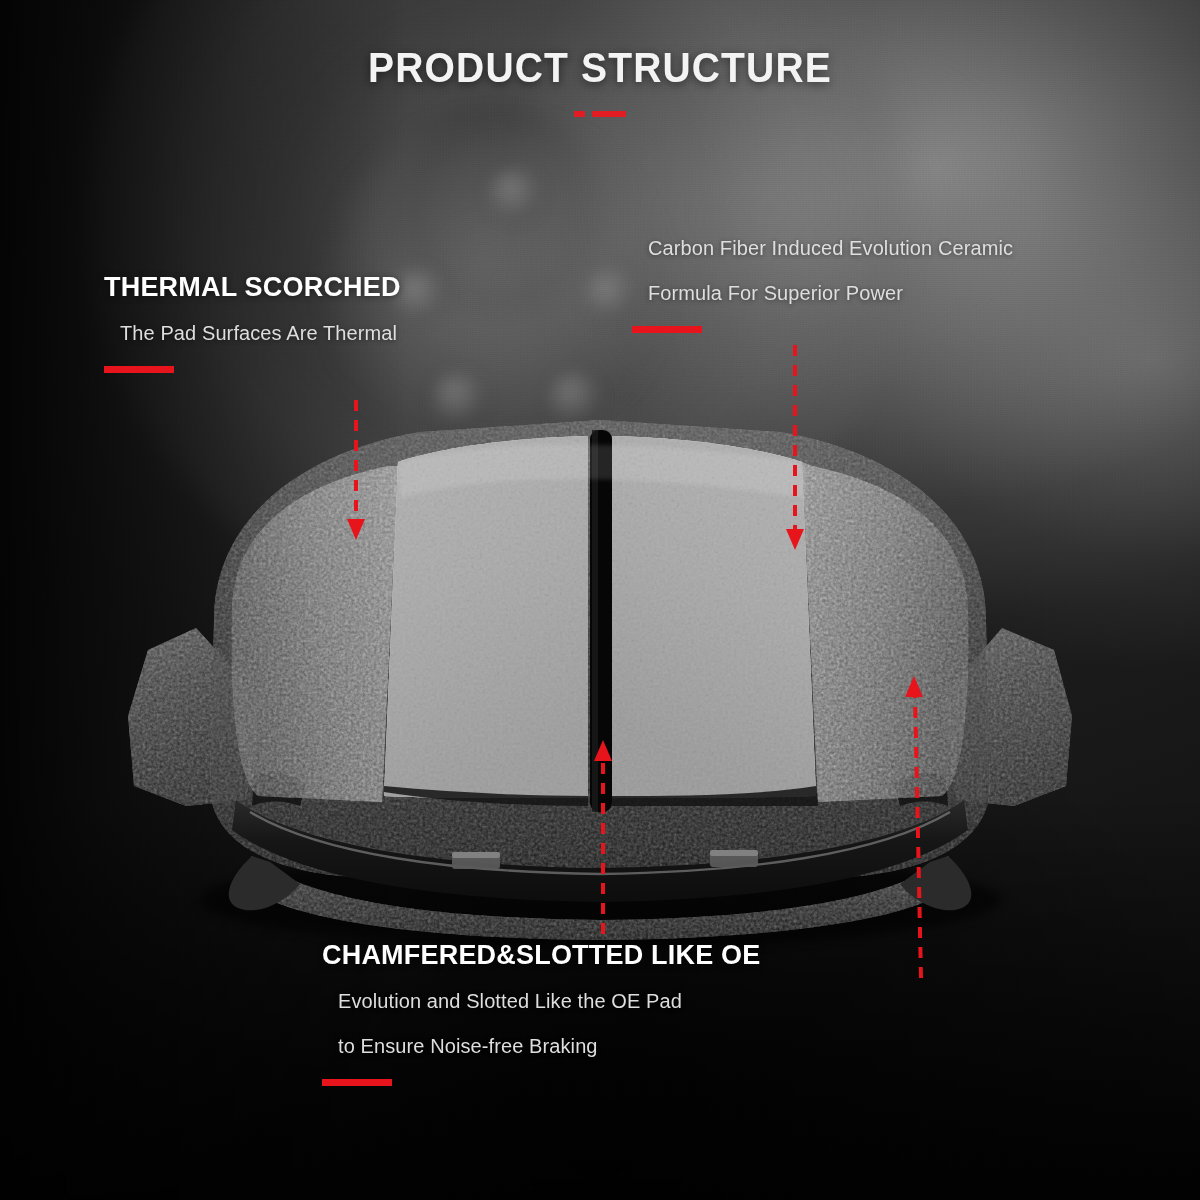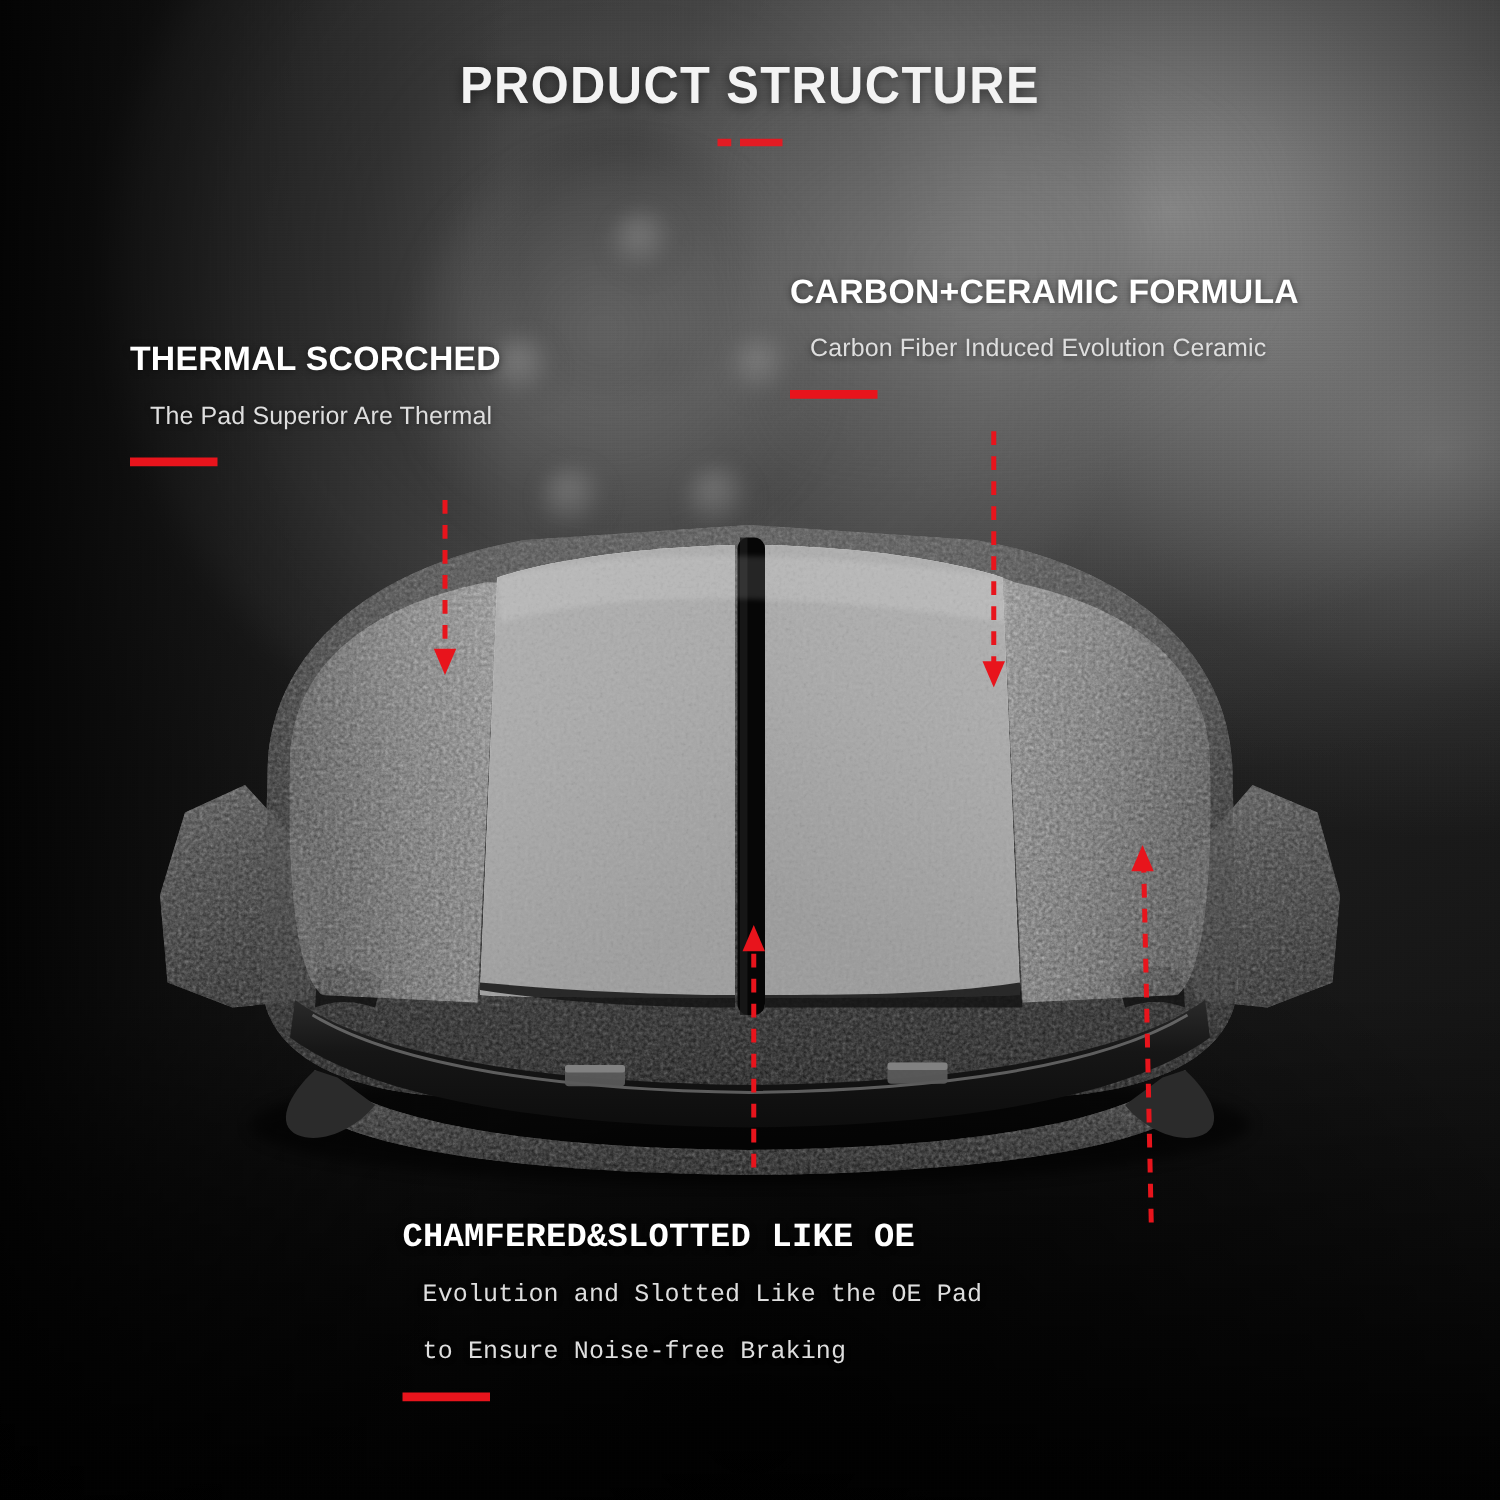--- a/index.html
+++ b/index.html
@@ -123,21 +123,21 @@
     text-shadow: 0 1px 5px rgba(0,0,0,0.45);
   }
   .block .bar {
     margin-top: 18px;
     width: 70px; height: 7px;
     background: #e8141c;
   }
 
   #block-thermal  { left: 104px;  top: 272px; }
   #block-carbon   { left: 632px; top: 218px; }
-  #block-chamfer  { left: 322px; top: 976px; font-family: Liberation Mono, monospace; }
+  #block-chamfer  { left: 322px; top: 940px; }
 
   
   #pads { position: absolute; left: 0; top: 0; width: 1200px; height: 1200px; }
 
   
   .arrow-layer { position: absolute; inset: 0; pointer-events: none; }
 </style>
 </head>
 <body>
 
@@ -340,27 +340,27 @@
   </svg>
 
   <div class="title">PRODUCT STRUCTURE</div>
   <div class="title-rule">
     <span class="seg-a"></span>
     <span class="seg-b"></span>
   </div>
 
   <div class="block" id="block-thermal">
     <h2>THERMAL SCORCHED</h2>
-    <p>The Pad Superior Are Thermal</p>
+    <p>The Pad Surfaces Are Thermal</p>
     <div class="bar"></div>
   </div>
 
   <div class="block" id="block-carbon">
-    <h2>CARBON+CERAMIC FORMULA</h2>
     <p>Carbon Fiber Induced Evolution Ceramic</p>
+    <p>Formula For Superior Power</p>
     <div class="bar"></div>
   </div>
 
   <div class="block" id="block-chamfer">
     <h2>CHAMFERED&amp;SLOTTED LIKE OE</h2>
     <p>Evolution and Slotted Like the OE Pad</p>
     <p>to Ensure Noise-free Braking</p>
     <div class="bar"></div>
   </div>
 

